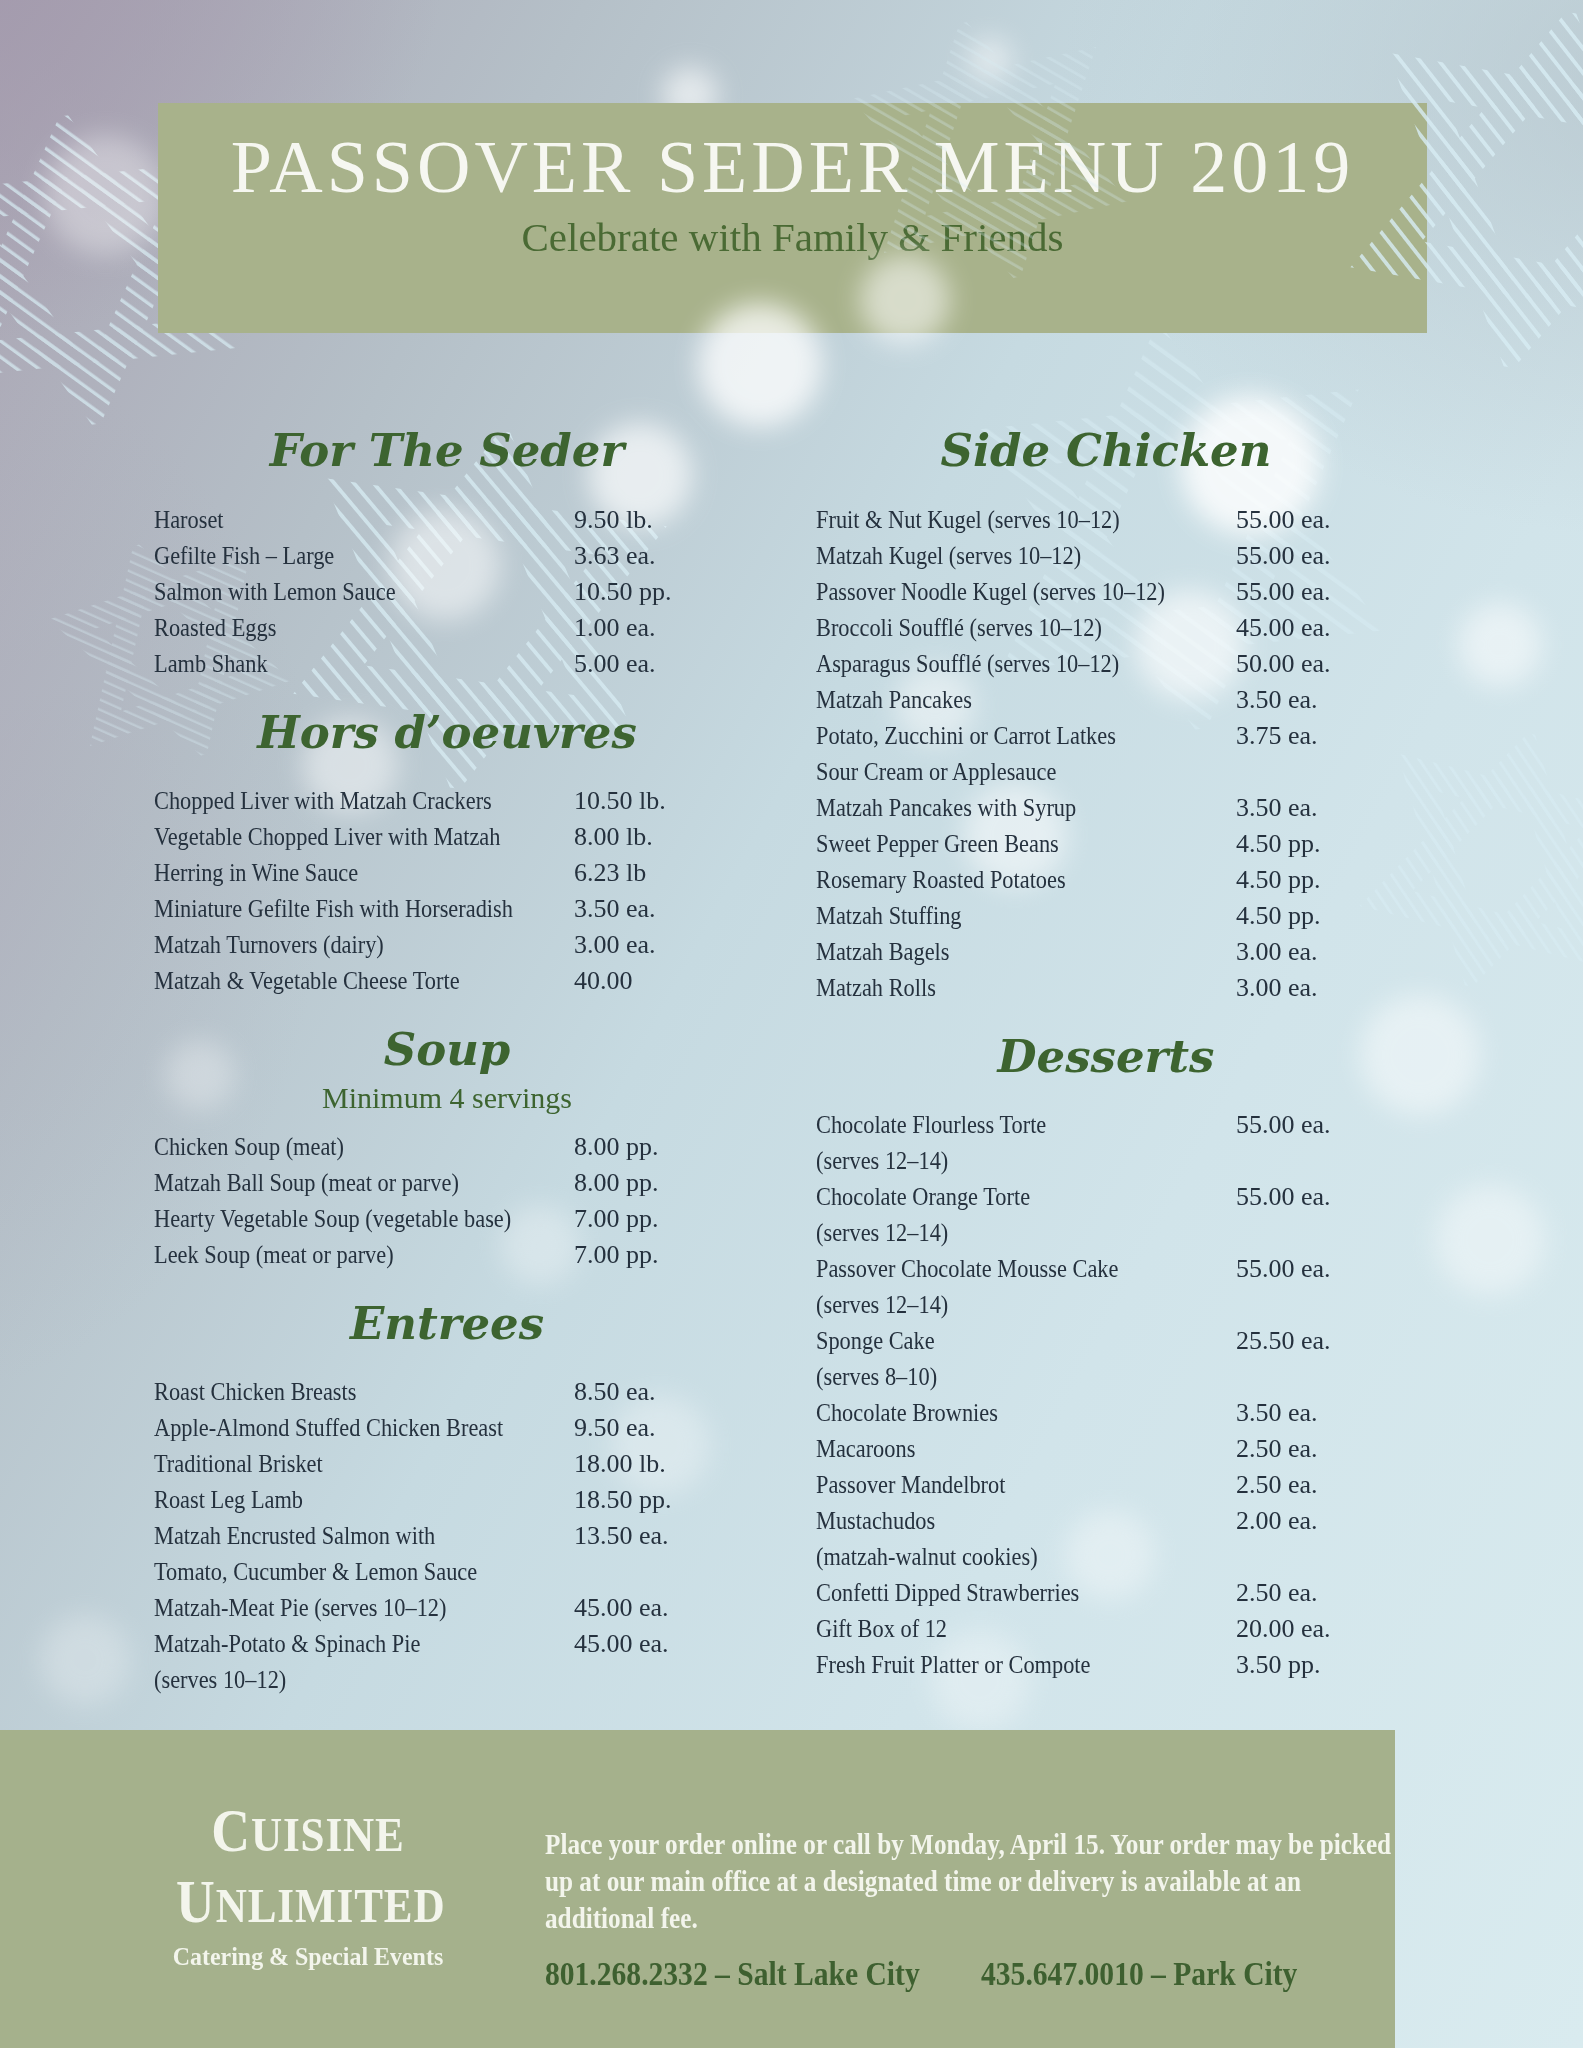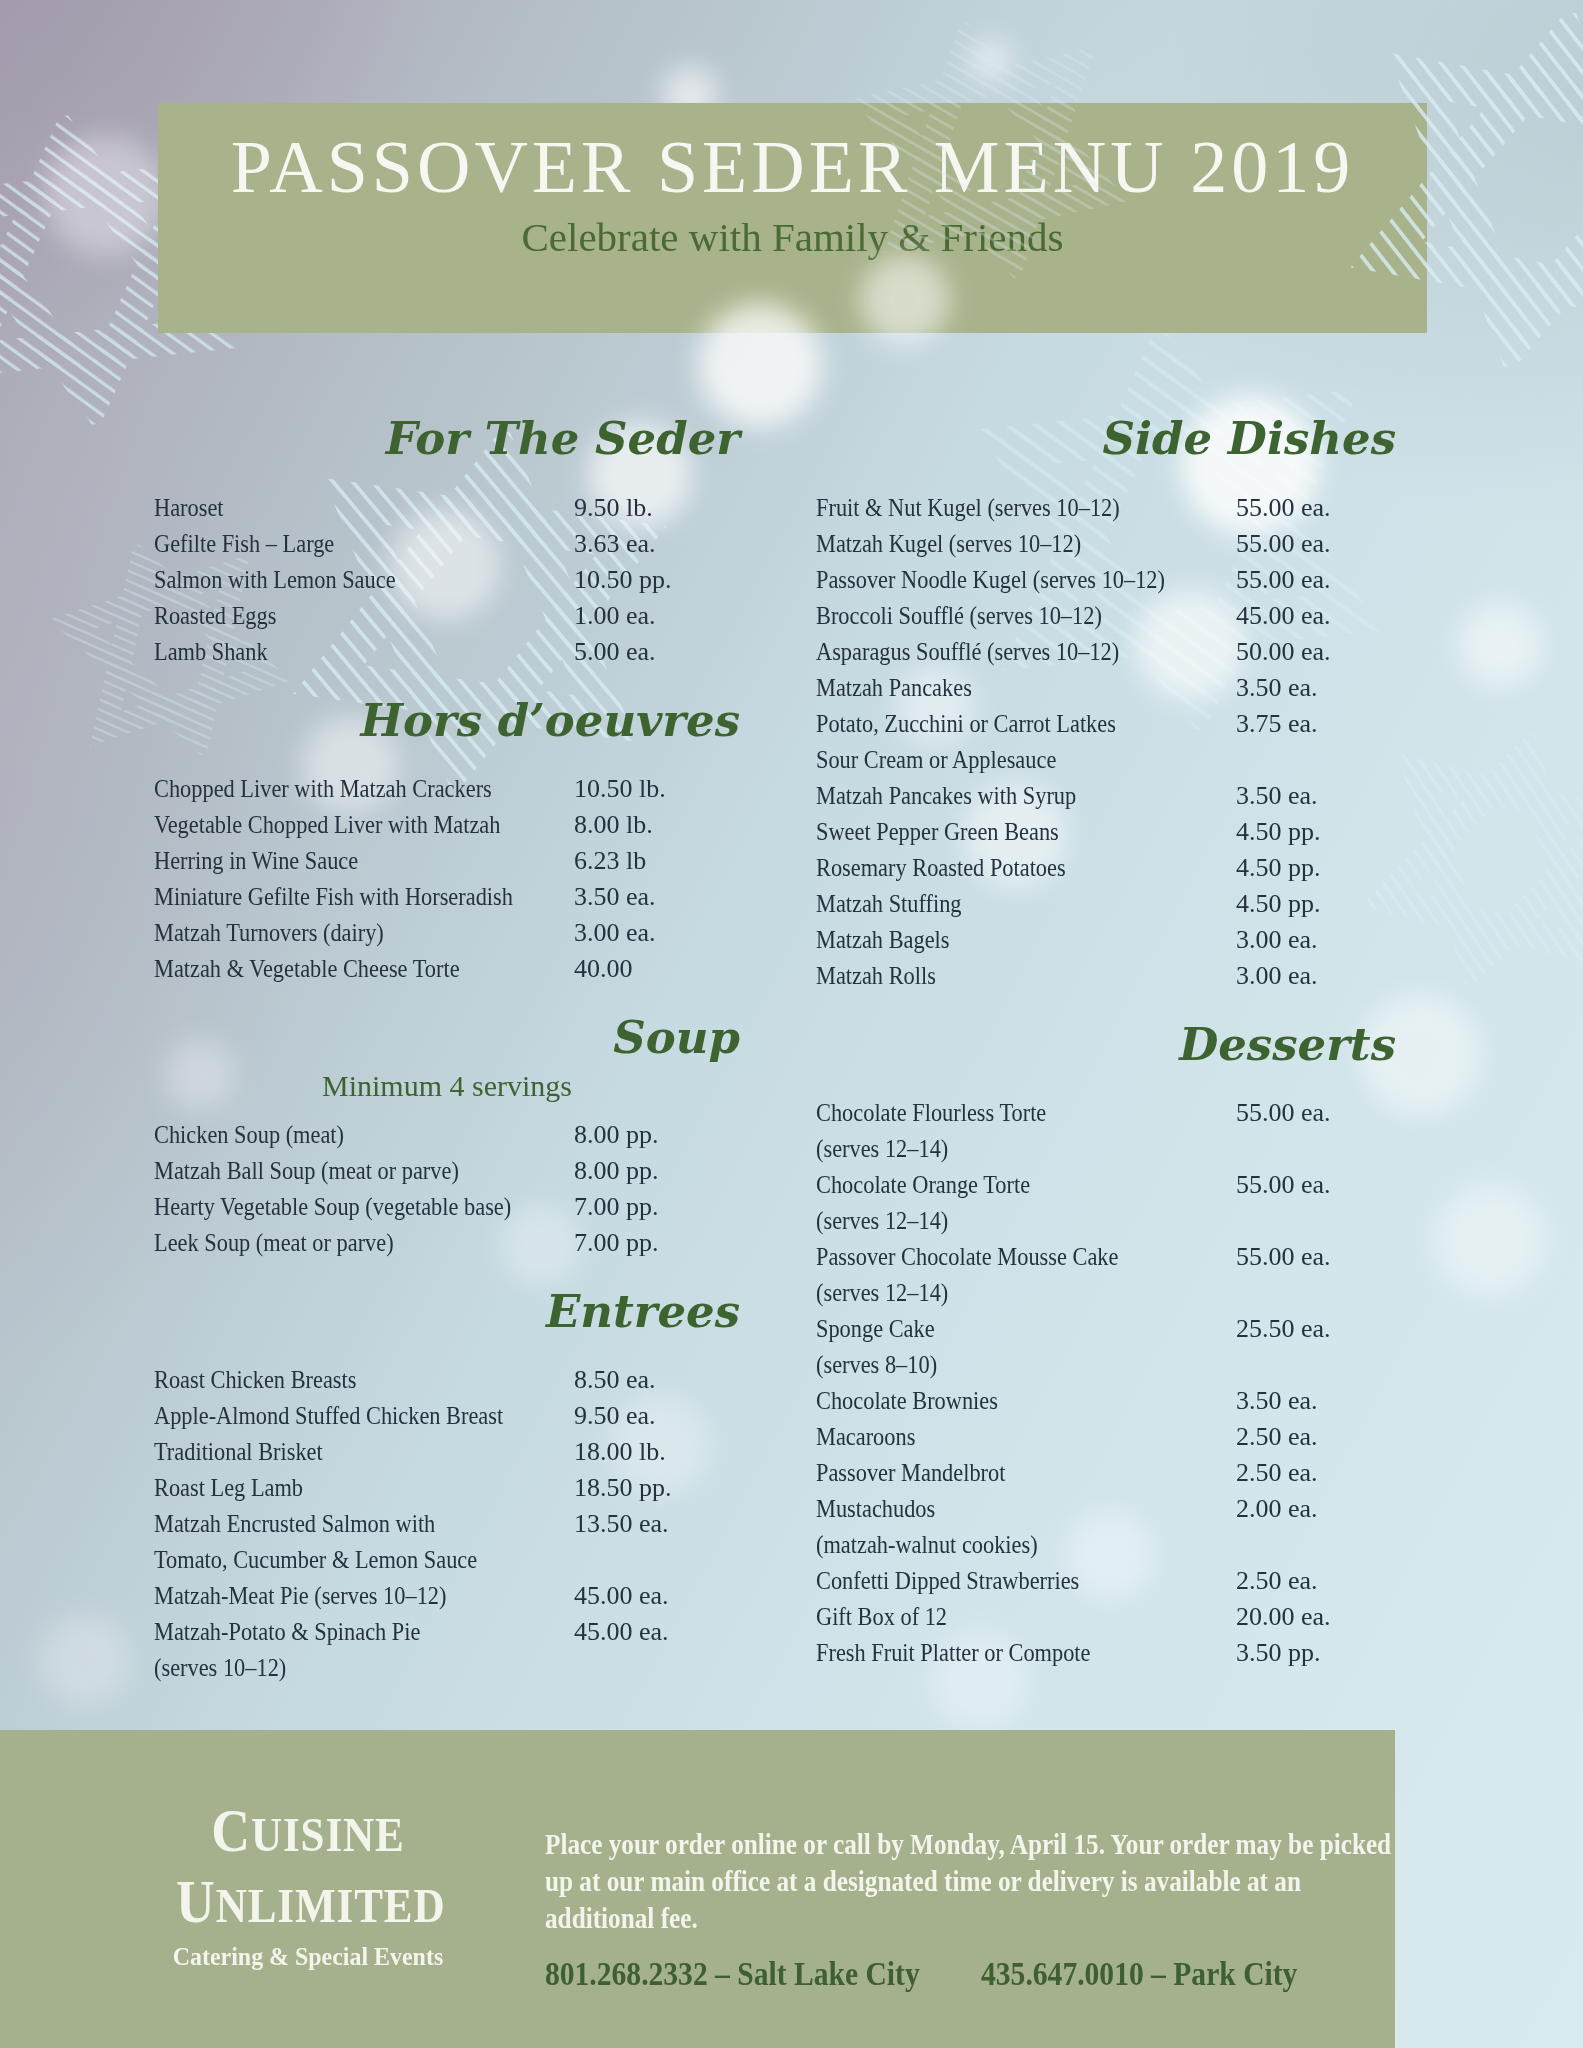--- a/index.html
+++ b/index.html
@@ -14,22 +14,22 @@
   .star{position:absolute;pointer-events:none;}
   .banner{position:absolute;left:158px;top:103px;width:1269px;height:230px;
     background:var(--banner-sage,#a8b28b);z-index:3;text-align:center;}
   .banner h1{margin:0;padding-top:26px;font-size:74px;font-weight:normal;
     letter-spacing:4px;color:var(--title-white,#f6f7f1);line-height:1.05;}
   .banner .subtitle{margin-top:6px;font-size:41px;color:var(--subtitle-green,#4a6a34);}
   .col{position:absolute;top:414px;z-index:5;color:var(--item-text,#25313e);}
   .col-left{left:154px;width:586px;}
   .col-right{left:816px;width:580px;}
   .menu-section + .menu-section{margin-top:26px;}
-  .sec-title{margin:0 0 26px 0;font-family:"DejaVu Serif",serif;font-style:italic;
-    font-weight:bold;font-size:45px;line-height:1.1;text-align:right;
+  .sec-title{margin:12px 0 26px 0;font-family:"DejaVu Serif",serif;font-style:italic;
+    font-weight:bold;font-size:45px;line-height:1.1;text-align:center;
     color:var(--heading-green,#3d6430);}
   .sec-subtitle{margin:-20px 0 14px 0;text-align:center;font-size:30px;
     color:var(--heading-green,#3d6430);}
   .row{position:relative;font-size:26px;line-height:36px;}
   .nm{transform:scaleX(.86);transform-origin:0 0;white-space:nowrap;}
   .pr{position:absolute;left:420px;top:0;white-space:nowrap;}
   .footer{position:absolute;left:0;top:1730px;width:1395px;height:318px;
     background:var(--footer-sage,#a5b18c);z-index:6;color:#f3f5ec;}
   .logo{position:absolute;left:158px;top:70px;width:300px;text-align:center;line-height:1;}
   .logo-line{font-size:49px;font-weight:bold;text-transform:uppercase;
@@ -211,21 +211,21 @@
           <div class="pr">45.00 ea.</div>
         </div>
         <div class="row">
           <div class="nm">Matzah-Potato &amp; Spinach Pie<div>(serves 10–12)</div></div>
           <div class="pr">45.00 ea.</div>
         </div>
       </section>
     </div>
   <div class="col col-right">
       <section class="menu-section">
-        <h2 class="sec-title">Side Dishes</h2>
+        <h2 class="sec-title">Side Chicken</h2>
         <div class="row">
           <div class="nm">Fruit &amp; Nut Kugel (serves 10–12)</div>
           <div class="pr">55.00 ea.</div>
         </div>
         <div class="row">
           <div class="nm">Matzah Kugel (serves 10–12)</div>
           <div class="pr">55.00 ea.</div>
         </div>
         <div class="row">
           <div class="nm">Passover Noodle Kugel (serves 10–12)</div>

